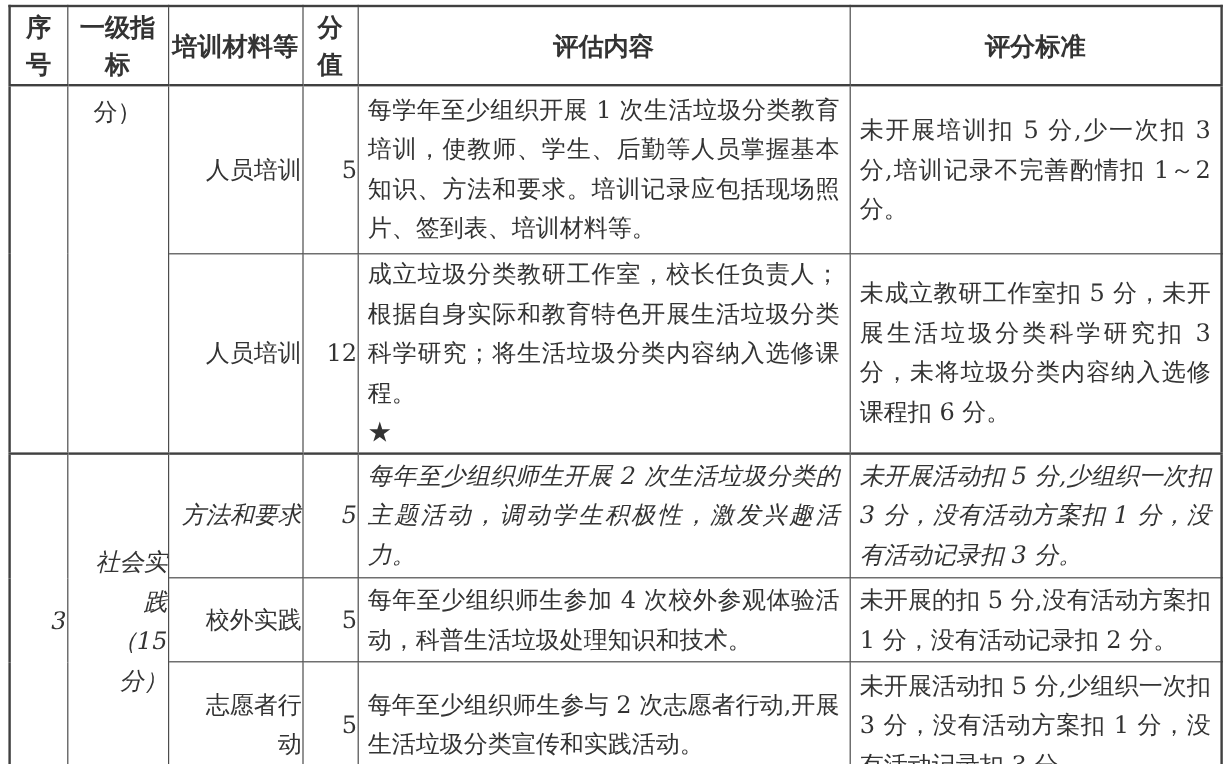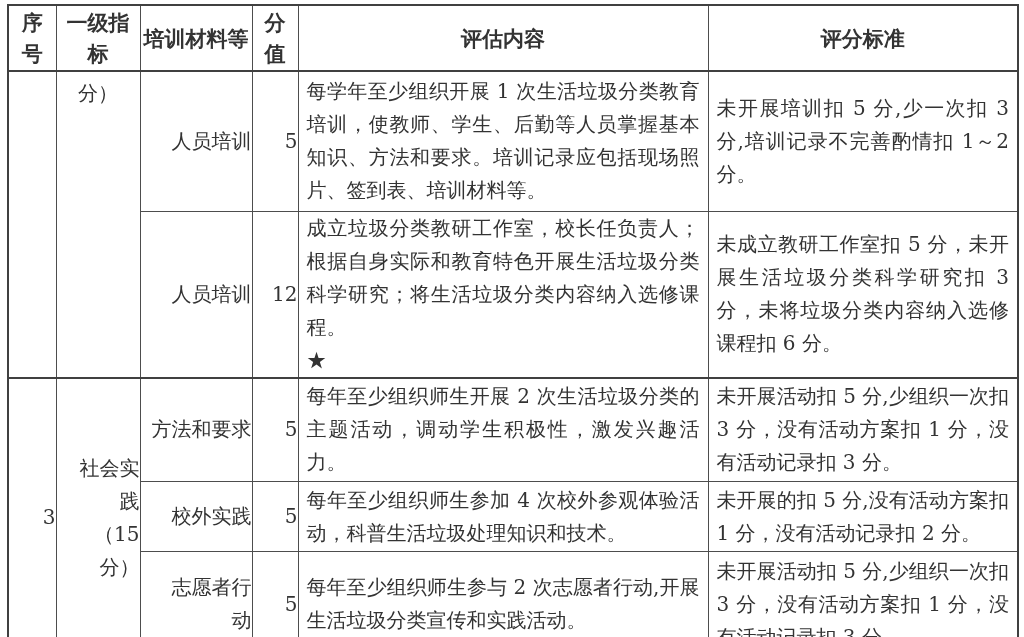--- a/index.html
+++ b/index.html
@@ -26,21 +26,21 @@
     overflow:hidden;
   }
   thead th {
     font-weight:bold;
     font-size:21px;
     line-height:31px;
     text-align:center;
     vertical-align:middle;
     border-bottom:2px solid #404040;
   }
-  tr.sec-start td { border-top:2px solid #404040; }
+  tr.sec-start td { border-top:2px solid #404040;font-style:italic; }
   .h-header { height:66px; }
   .h-r1 { height:140px; }
   .h-r2 { height:140px; }
   .h-r3 { height:104px; }
   .h-r4 { height:70px; }
   .h-r5 { height:106px; }
   td.center { text-align:right; vertical-align:middle; }
   td.top-center { text-align:center; vertical-align:top; padding-top:5px; }
   td.text {
     text-align:justify;

